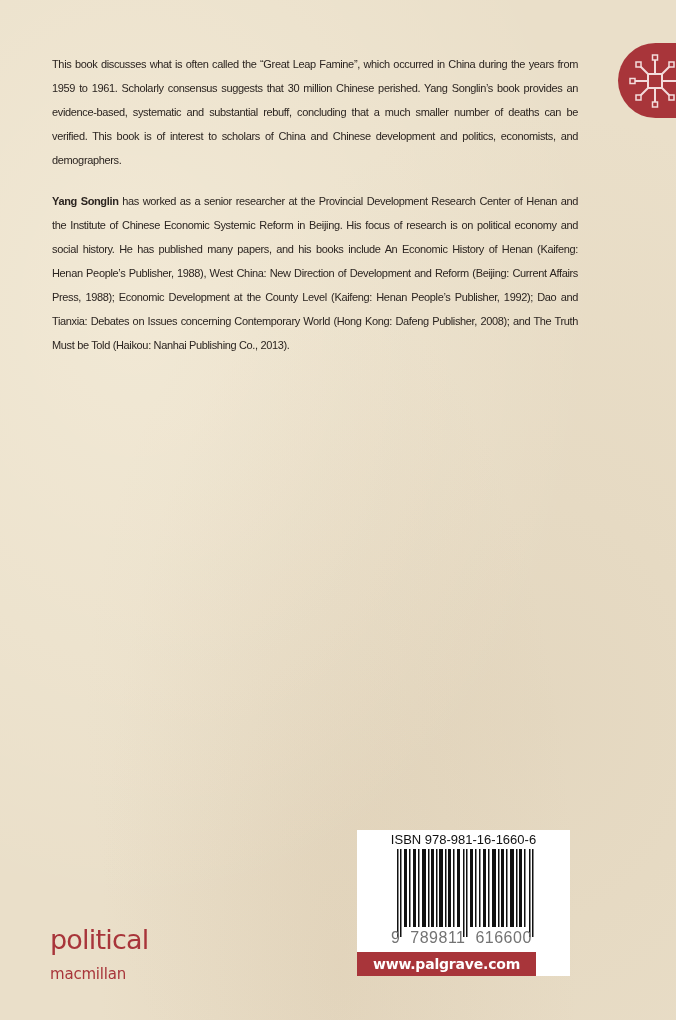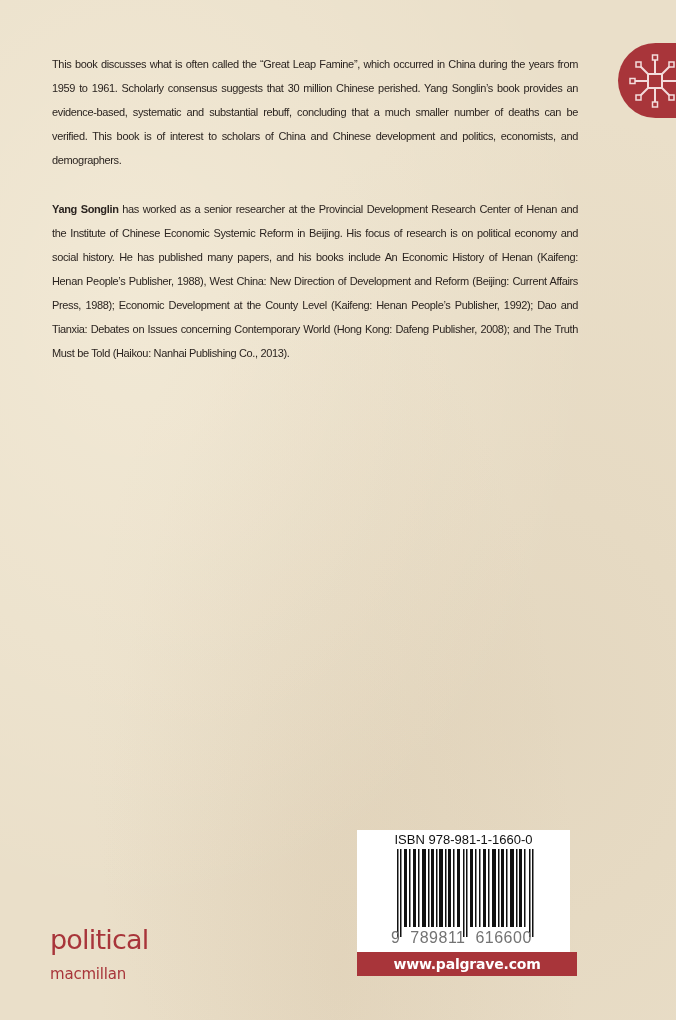--- a/index.html
+++ b/index.html
@@ -14,21 +14,21 @@
     color:#2b2420;
   }
   .text-block {
     position:absolute; left:52px; width:526px;
     font-family: "Liberation Sans", sans-serif;
     font-size:11px; line-height:24px;
     text-align:justify; letter-spacing:-0.35px;
     font-stretch: condensed;
   }
   #blurb { top:41px; }
-  #bio { top:186px; }
+  #bio { top:178px; }
   .bold { font-weight:bold; }
   .logo-tab {
     position:absolute; left:618px; top:43px; width:80px; height:75px;
     background:#a8353a; border-radius:38px 0 0 38px;
   }
   .logo-tab svg { position:absolute; left:8px; top:10px; }
   .palgrave {
     position:absolute; left:50px; top:926px;
     color:#a8353a; font-family:"DejaVu Sans", sans-serif;
     line-height:1;
@@ -42,21 +42,21 @@
   .isbn-text {
     position:absolute; left:0; width:213px; top:2px; text-align:center;
     font-size:13px; color:#111; font-family:"Liberation Sans", sans-serif;
   }
   .bars { position:absolute; left:40px; top:19px; }
   .digits {
     position:absolute; left:34px; top:99px; font-size:16px; color:#737373;
     letter-spacing:0.5px; font-family:"Liberation Sans", sans-serif;
   }
   .url-bar {
-    position:absolute; left:0; top:122px; width:220px; height:24px;
+    position:absolute; left:0; top:122px; width:179px; height:24px;
     background:#a8353a; color:#fff; text-align:center;
     font-size:14px; line-height:24px; font-weight:bold;
     font-family:"DejaVu Sans", sans-serif; letter-spacing:-0.2px;
   }
 </style>
 </head>
 <body>
 
 <div class="logo-tab">
   <svg width="60" height="56" viewBox="0 0 60 56">
@@ -86,21 +86,21 @@
 <p class="text-block" id="blurb">This book discusses what is often called the “Great Leap Famine”, which occurred in China during the years from 1959 to 1961. Scholarly consensus suggests that 30 million Chinese perished. Yang Songlin’s book provides an evidence-based, systematic and substantial rebuff, concluding that a much smaller number of deaths can be verified. This book is of interest to scholars of China and Chinese development and politics, economists, and demographers.</p>
 
 <p class="text-block" id="bio"><span class="bold">Yang Songlin</span><span> has worked as a senior researcher at the Provincial Development Research Center of Henan and the Institute of Chinese Economic Systemic Reform in Beijing. His focus of research is on political economy and social history. He has published many papers, and his books include An Economic History of Henan (Kaifeng: Henan People’s Publisher, 1988), West China: New Direction of Development and Reform (Beijing: Current Affairs Press, 1988); Economic Development at the County Level (Kaifeng: Henan People’s Publisher, 1992); Dao and Tianxia: Debates on Issues concerning Contemporary World (Hong Kong: Dafeng Publisher, 2008); and The Truth Must be Told (Haikou: Nanhai Publishing Co., 2013).</span></p>
 
 <div class="palgrave">
   <span class="l1">political</span>
   <span class="l2">macmillan</span>
 </div>
 
 <div class="barcode-box">
-  <div class="isbn-text">ISBN 978-981-1-1660-0</div>
+  <div class="isbn-text">ISBN 978-981-16-1660-6</div>
   <svg class="bars" width="138" height="88" viewBox="0 0 138 88">
     <g fill="#111">
       <rect x="0" y="0" width="1.5" height="88"></rect>
         <rect x="3" y="0" width="1.5" height="88"></rect>
       <rect x="7" y="0" width="3" height="78"></rect>
         <rect x="12" y="0" width="1.5" height="78"></rect>
       <rect x="16" y="0" width="3" height="78"></rect>
         <rect x="21" y="0" width="1.5" height="78"></rect>
       <rect x="25" y="0" width="4" height="78"></rect>
         <rect x="31" y="0" width="1.5" height="78"></rect>

